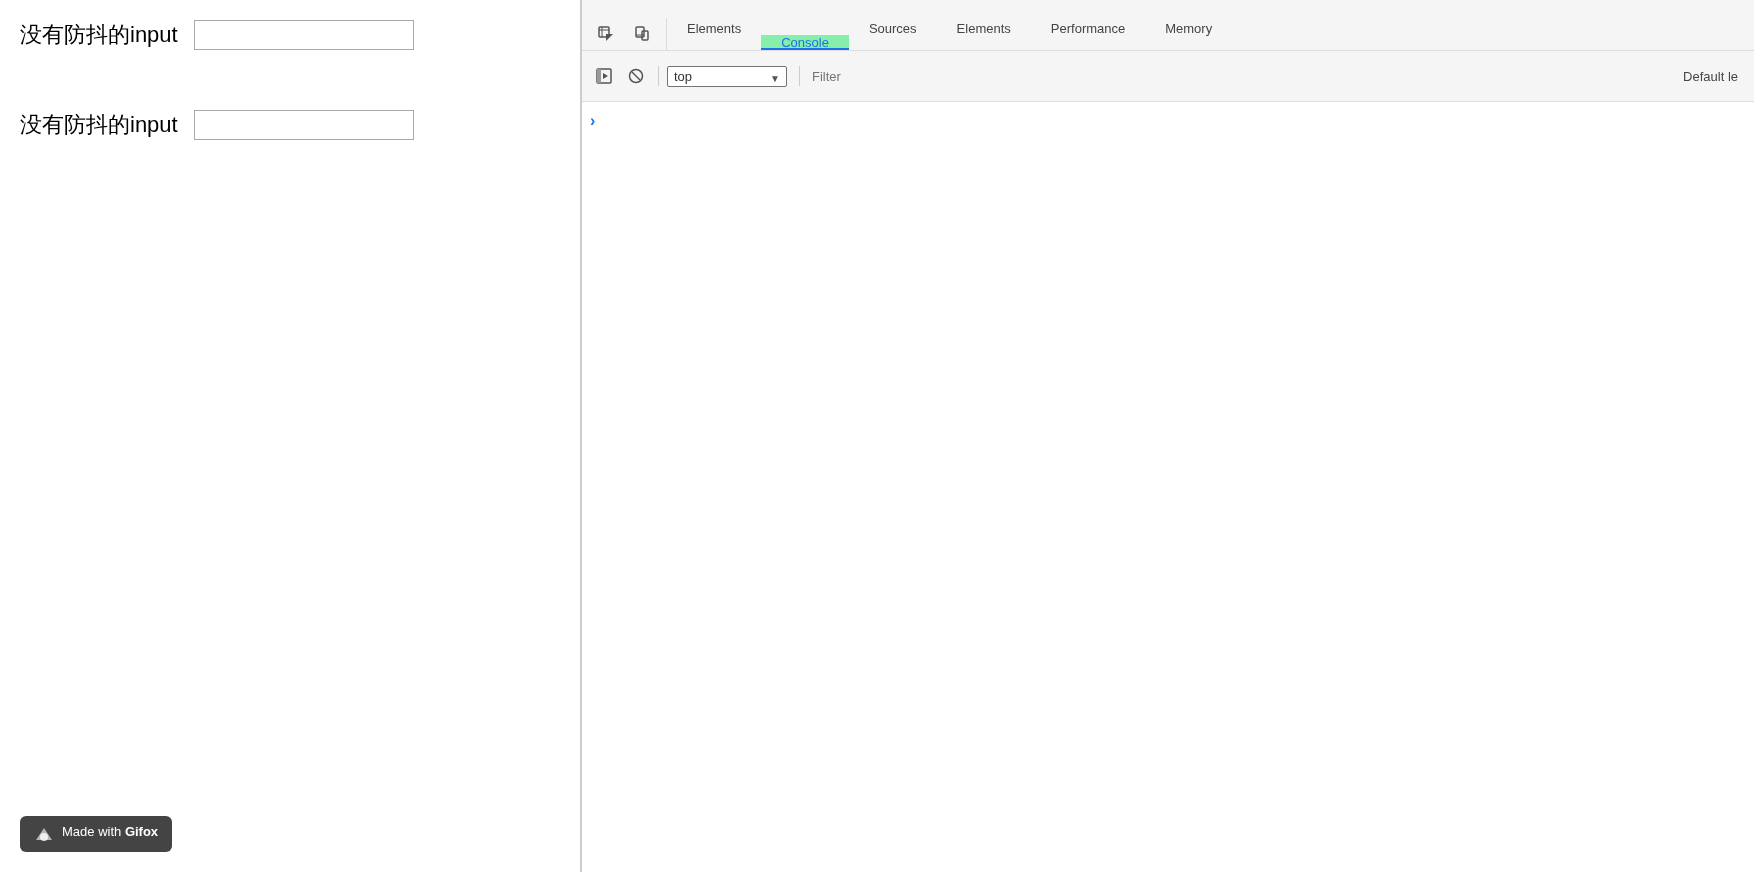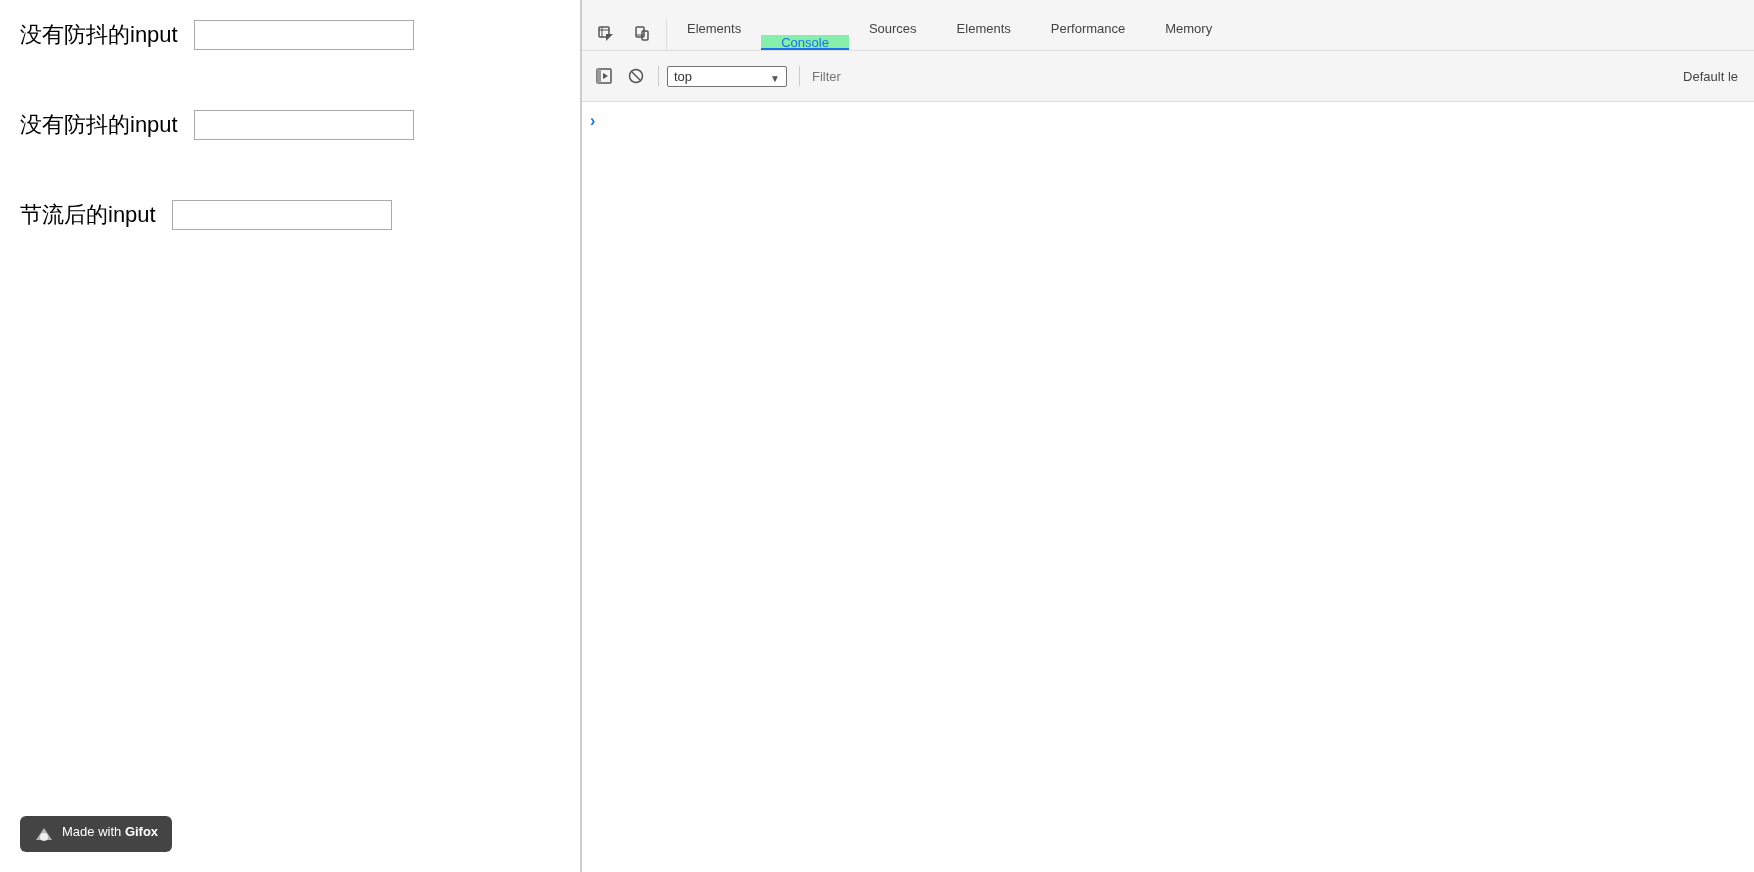--- a/index.html
+++ b/index.html
@@ -253,24 +253,20 @@
   <div class="input-row">
     <span class="input-label">没有防抖的input</span>
     <input class="input-field" type="text" style="">
   </div>
 
   <div class="input-row">
     <span class="input-label">没有防抖的input</span>
     <input class="input-field" type="text" style="">
   </div>
 
-  <div class="input-row">
-    <span class="input-label">节流后的input</span>
-    <input class="input-field" type="text" style="">
-  </div>
 
   <div class="gifox-badge">
 
     <svg class="gifox-icon" viewBox="0 0 20 20" fill="none" xmlns="http://www.w3.org/2000/svg">
       <polygon points="2,16 10,4 18,16" fill="#ffffff" opacity="0.6"></polygon>
       <circle cx="10" cy="13" r="4" fill="#ffffff" opacity="0.8"></circle>
     </svg>
     <span>Made with <strong>Gifox</strong></span>
   </div>
 </div>

